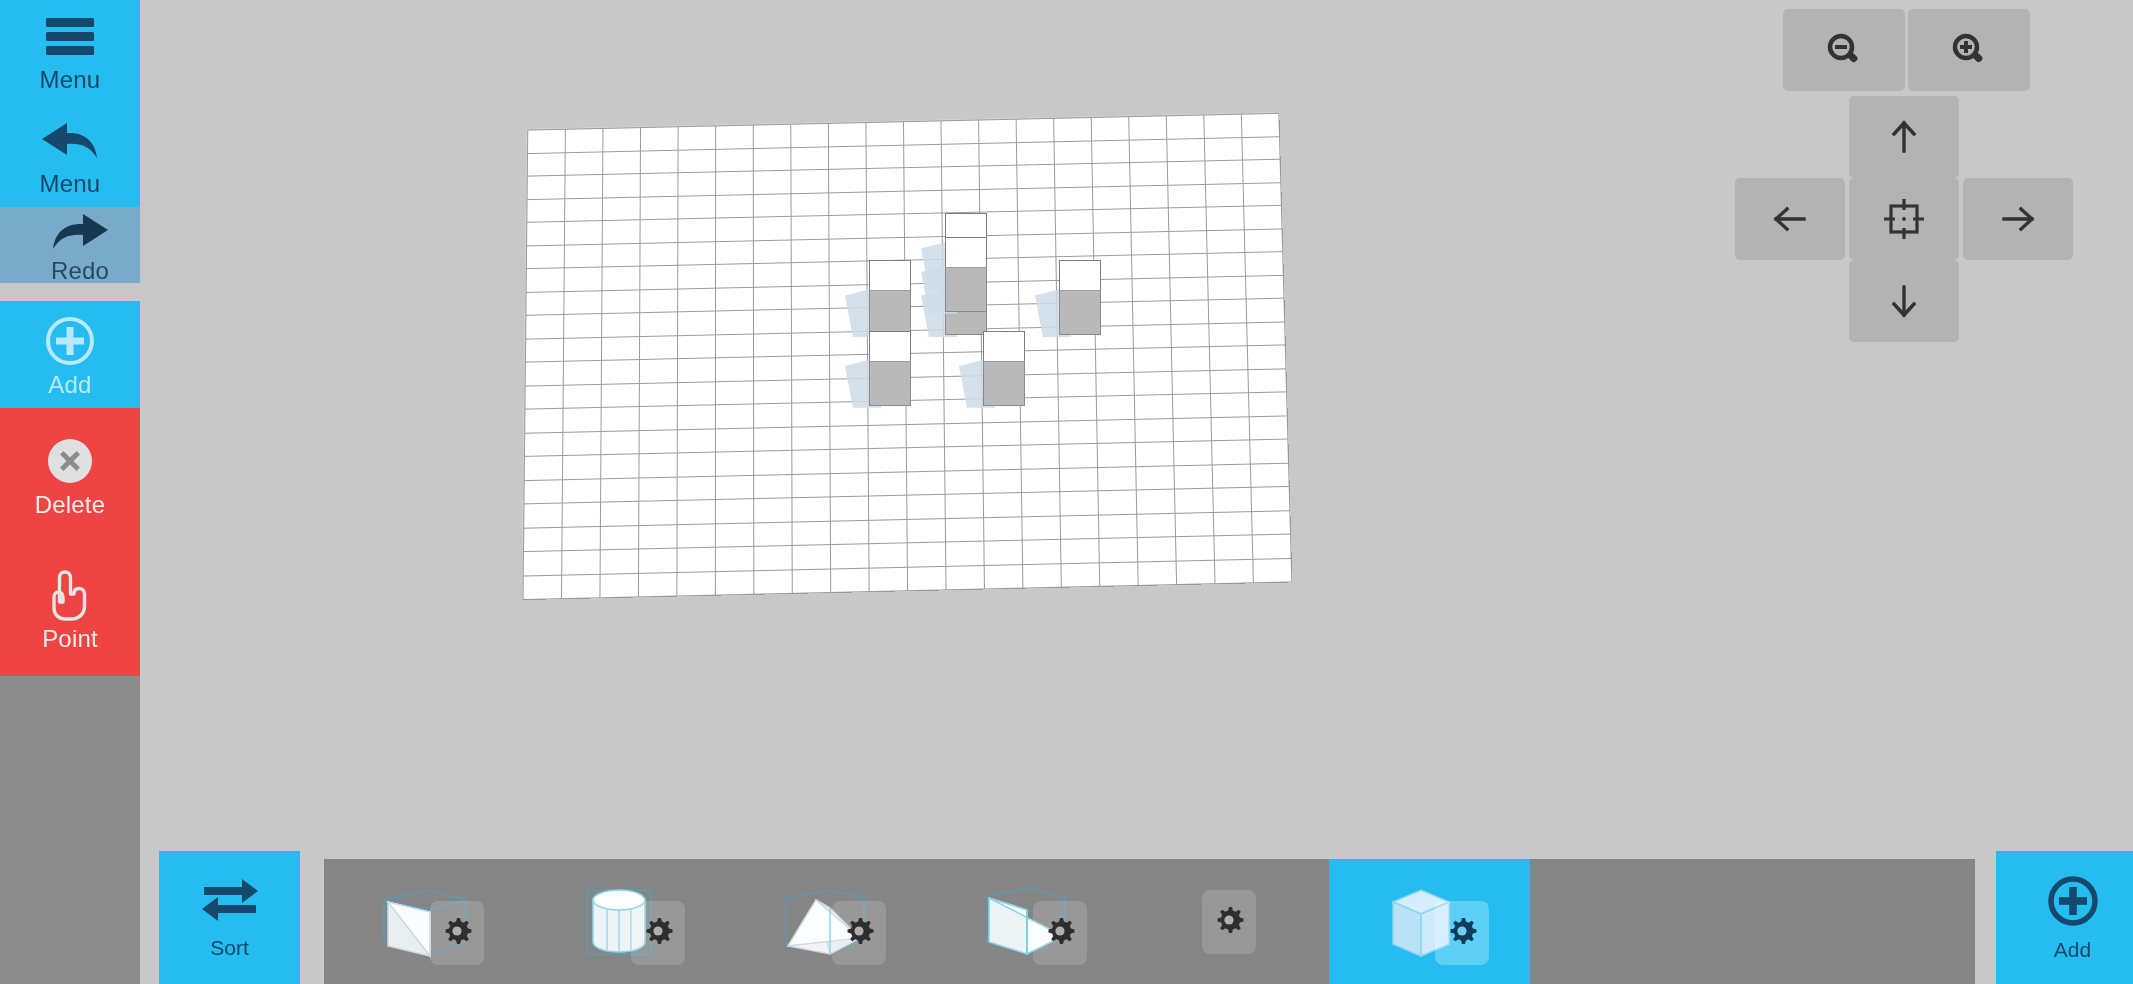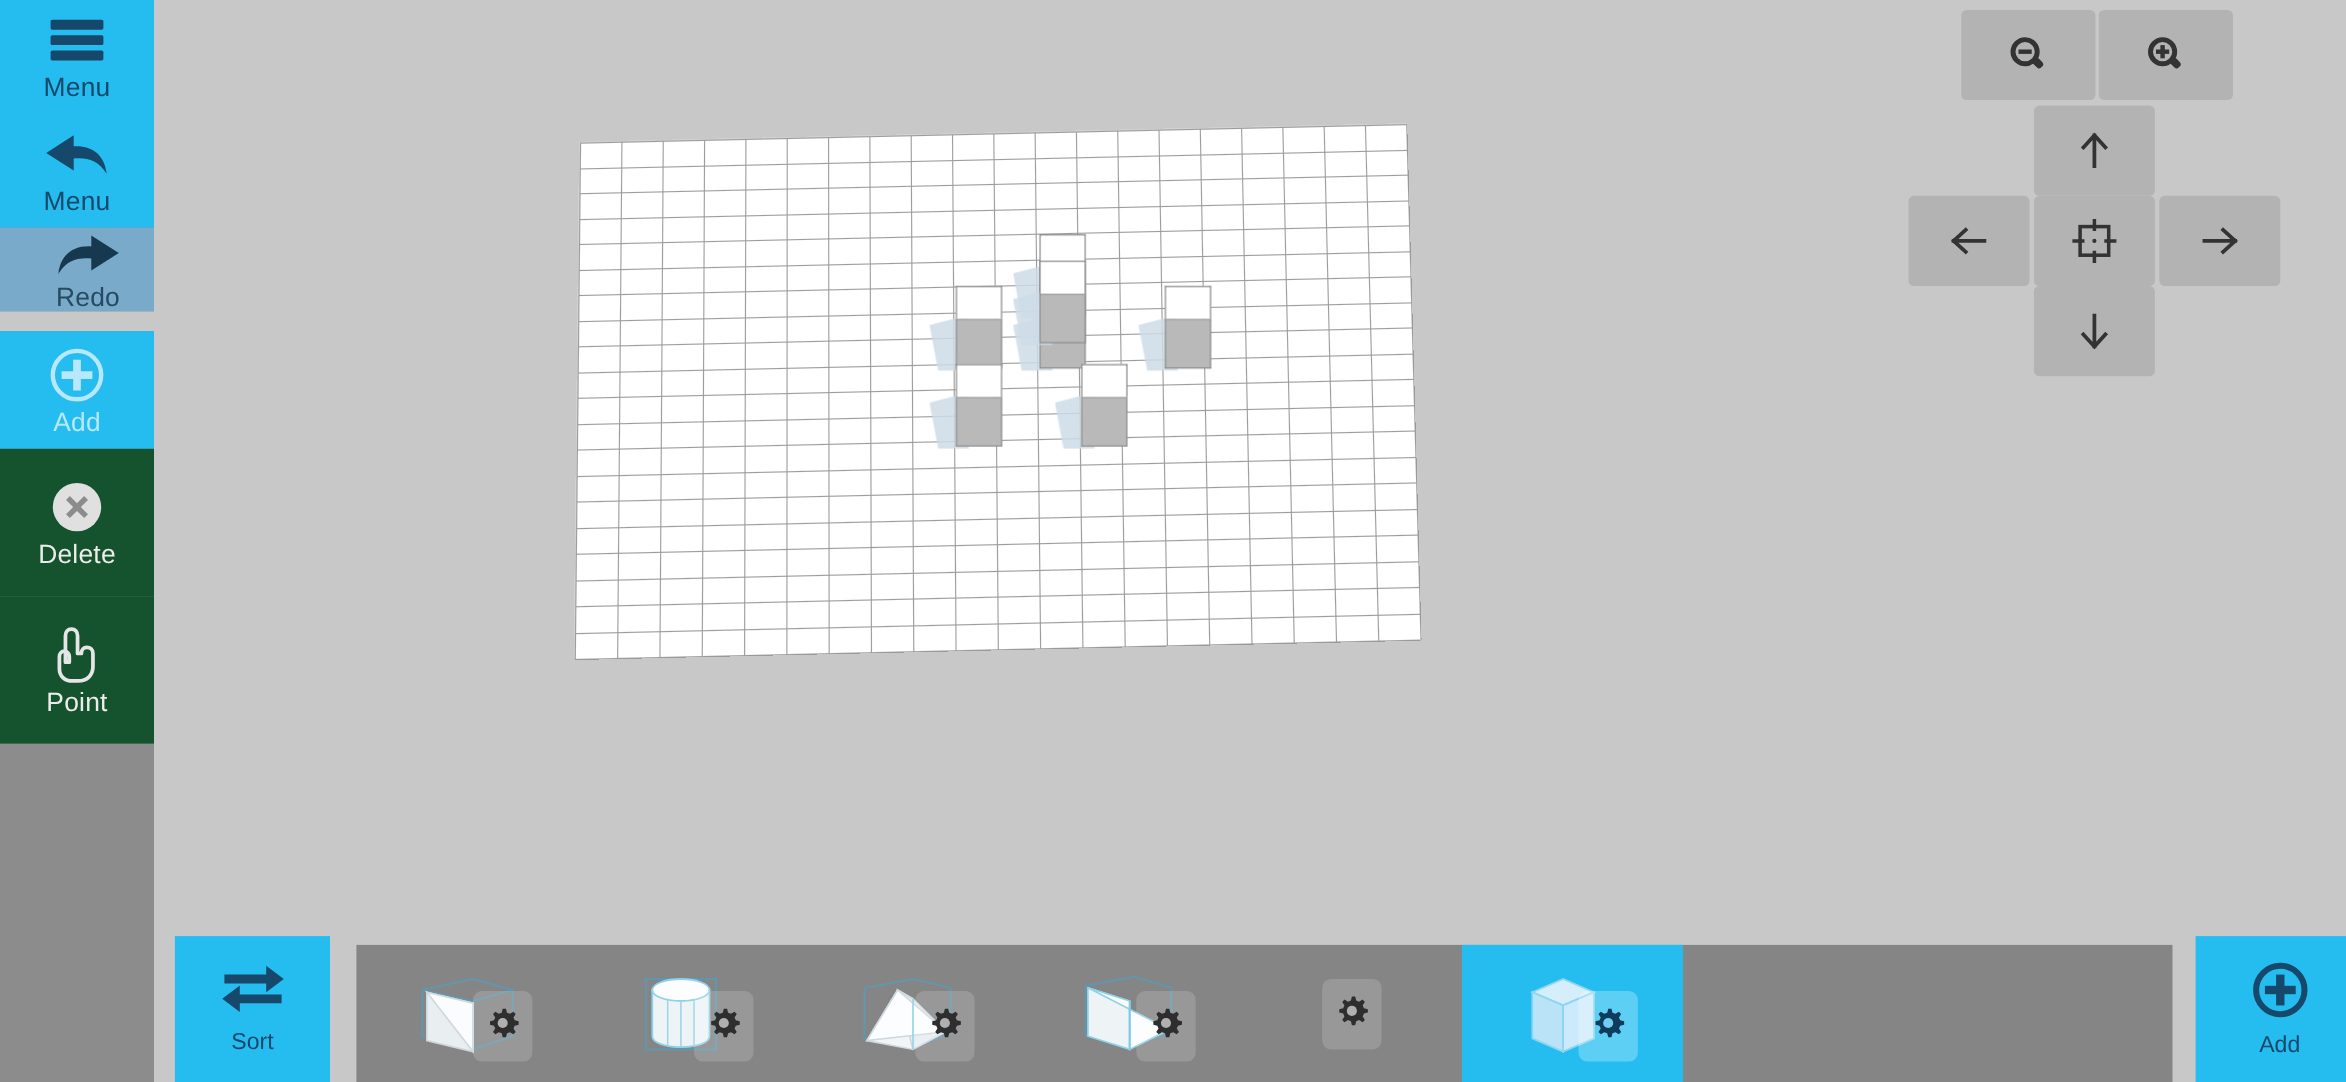--- a/index.html
+++ b/index.html
@@ -30,21 +30,21 @@
     line-height: 24px;
     margin-top: 4px;
     letter-spacing: .2px;
   }
   .side-item .s-icon {
     display: flex; align-items: center; justify-content: center;
     height: 56px;
   }
   .bg-blue  { background: #25bdf0; }
   .bg-mute  { background: #79aac9; }
-  .bg-gray  { background: #14532d; }
+  .bg-gray  { background: #ef4444; }
   .tx-navy  { color: #15486b; }
   .tx-lblue { color: #b7e8fb; }
   .tx-white { color: #ececec; }
   .side-gap { height: 18px; background: #c8c8c8; width: 140px; flex: 0 0 18px; }
 
   
   #canvas {
     position: absolute;
     left: 140px; top: 0;
     width: 1993px; height: 845px;

